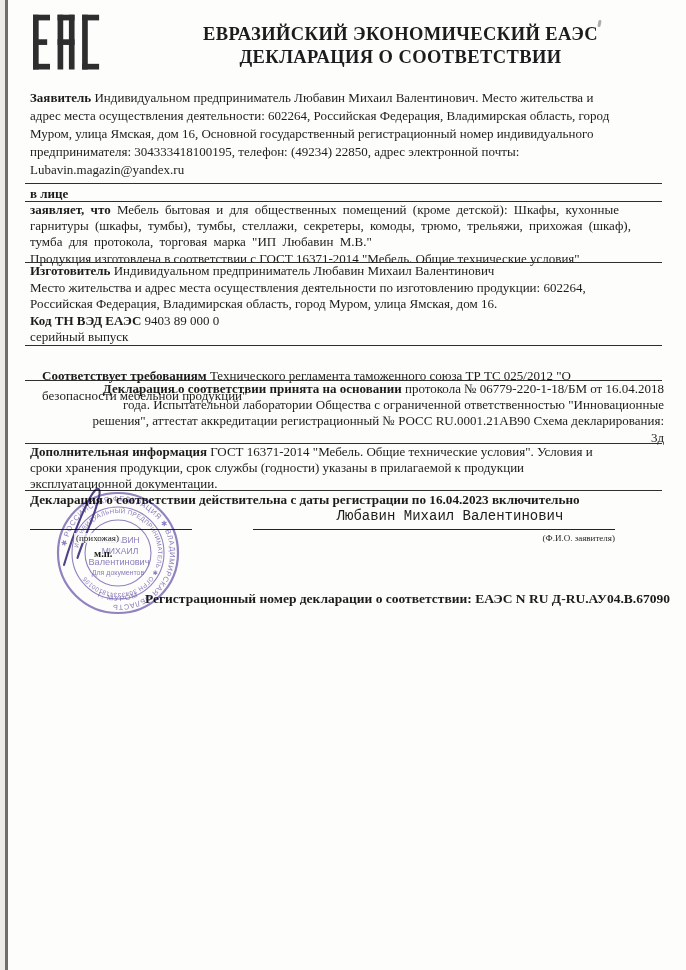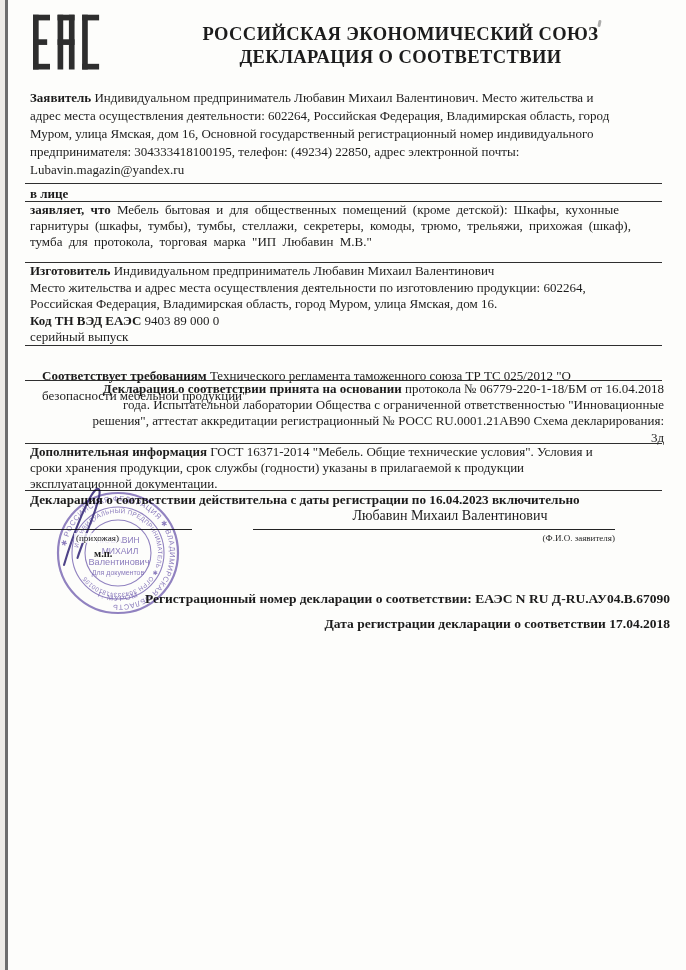--- a/index.html
+++ b/index.html
@@ -12,21 +12,21 @@
   .title{position:absolute;left:128px;top:23px;width:545px;text-align:center;
          font-weight:bold;font-size:18.5px;line-height:23px;letter-spacing:.4px;}
   .block{position:absolute;left:30px;width:634px;font-size:13px;line-height:17px;}
   .pre{white-space:pre;}
   .b{font-weight:bold;}
   .jf{word-spacing:3px;line-height:16.2px;}
   .nws{word-spacing:normal;}
   .rule{position:absolute;left:25px;width:637px;height:0;border-top:1.4px solid #2f2f2f;}
   .sigline{position:absolute;height:0;border-top:1.2px solid #242424;top:529px;}
   .cap{position:absolute;font-size:9px;color:#262626;}
-  .name{position:absolute;left:285px;width:330px;top:508px;text-align:center;font-size:14px;}
+  .name{position:absolute;left:285px;width:330px;top:508px;text-align:center;font-size:14px;font-family:Liberation Mono, monospace;}
   .mp{position:absolute;left:94px;top:548px;font-size:10.5px;z-index:6;text-align:center;}
   .signcap{left:74px;top:533px;z-index:6;background:rgba(255,255,255,.78);padding:0 2px;}
   .fiocap{left:285px;width:330px;top:533px;text-align:right;}
   .stamp{position:absolute;left:50px;top:485px;z-index:5;mix-blend-mode:multiply;}
   .stamp text{font-family:"Liberation Sans", sans-serif;}
   .regline{position:absolute;left:30px;width:640px;font-size:13.5px;font-weight:bold;white-space:pre;text-align:right;}
 </style>
 </head>
 <body>
 
@@ -47,37 +47,37 @@
         <rect x="26" y="0" width="18" height="6"></rect>
           <rect x="26" y="26" width="18" height="6"></rect>
         <rect x="52" y="0" width="6" height="58"></rect>
           <rect x="52" y="0" width="18" height="6"></rect>
         <rect x="52" y="52" width="18" height="6"></rect>
       </g>
     </svg>
   </div>
 
   <div class="title">
-    <div>РОССИЙСКАЯ ЭКОНОМИЧЕСКИЙ СОЮЗ</div>
+    <div>ЕВРАЗИЙСКИЙ ЭКОНОМИЧЕСКИЙ ЕАЭС</div>
     <div>ДЕКЛАРАЦИЯ О СООТВЕТСТВИИ</div>
   </div>
 
   <div class="block pre" style="top:89px;line-height:18px;"><b class="b">Заявитель</b><span> Индивидуальном предприниматель Любавин Михаил Валентинович. Место жительства и
 адрес места осуществления деятельности: 602264, Российская Федерация, Владимирская область, город
 Муром, улица Ямская, дом 16, Основной государственный регистрационный номер индивидуального
 предпринимателя: 304333418100195, телефон: (49234) 22850, адрес электронной почты:
 Lubavin.magazin@yandex.ru</span></div>
 
   <div class="rule" style="top:183px;"></div>
   <div class="block b" style="top:185px;">в лице</div>
   <div class="rule" style="top:201px;"></div>
 
   <div class="block pre jf" style="top:202px;"><b class="b">заявляет, что</b><span> Мебель бытовая и для общественных помещений (кроме детской): Шкафы, кухонные
 гарнитуры (шкафы, тумбы), тумбы, стеллажи, секретеры, комоды, трюмо, трельяжи, прихожая (шкаф),
-тумба для протокола, торговая марка "ИП Любавин М.В."</span></div>
+тумба для протокола, торговая марка "ИП Любавин М.В."</span><div class="nws">Продукция изготовлена в соответствии с ГОСТ 16371-2014 "Мебель. Общие технические условия"</div></div>
 
   <div class="rule" style="top:262px;"></div>
 
   <div class="block pre" style="top:263px;line-height:16.6px;"><b class="b">Изготовитель</b><span> Индивидуальном предприниматель Любавин Михаил Валентинович
 Место жительства и адрес места осуществления деятельности по изготовлению продукции: 602264,
 Российская Федерация, Владимирская область, город Муром, улица Ямская, дом 16.</span><div><b class="b">Код ТН ВЭД ЕАЭС</b><span> 9403 89 000 0</span></div><div>серийный выпуск</div></div>
 
   <div class="rule" style="top:345px;"></div>
 
   <div class="block pre" style="top:366px;line-height:20px;margin-left:12px;"><b class="b">Соответствует требованиям</b><span> Технического регламента таможенного союза ТР ТС 025/2012 "О
@@ -126,14 +126,13 @@
         <text x="68" y="58" font-size="8.6" text-anchor="middle">ЛЮБАВИН</text>
         <text x="70" y="68.5" font-size="8.6" text-anchor="middle">МИХАИЛ</text>
         <text x="69" y="79.5" font-size="9.2" text-anchor="middle">Валентинович</text>
         <text x="68" y="89.5" font-size="7" text-anchor="middle">Для документов</text>
       </g>
       <path d="M 14,80 C 24,46 40,7 47,4 C 52,2.5 49.5,14 42,34 C 36,50 30.5,63 27.5,73" fill="none" stroke="#3f3380" stroke-width="2.1" stroke-linecap="round" opacity="0.92"></path>
     </svg>
   </div>
 
   <div class="regline" style="top:591px;"><span>Регистрационный номер декларации о соответствии:</span><span> ЕАЭС N RU Д-RU.АУ04.В.67090</span></div>
-  <div class="regline" style="top:616px;"><span>Дата регистрации декларации о соответствии</span><span> 17.04.2018</span></div>
 </div>
 
 </body></html>

